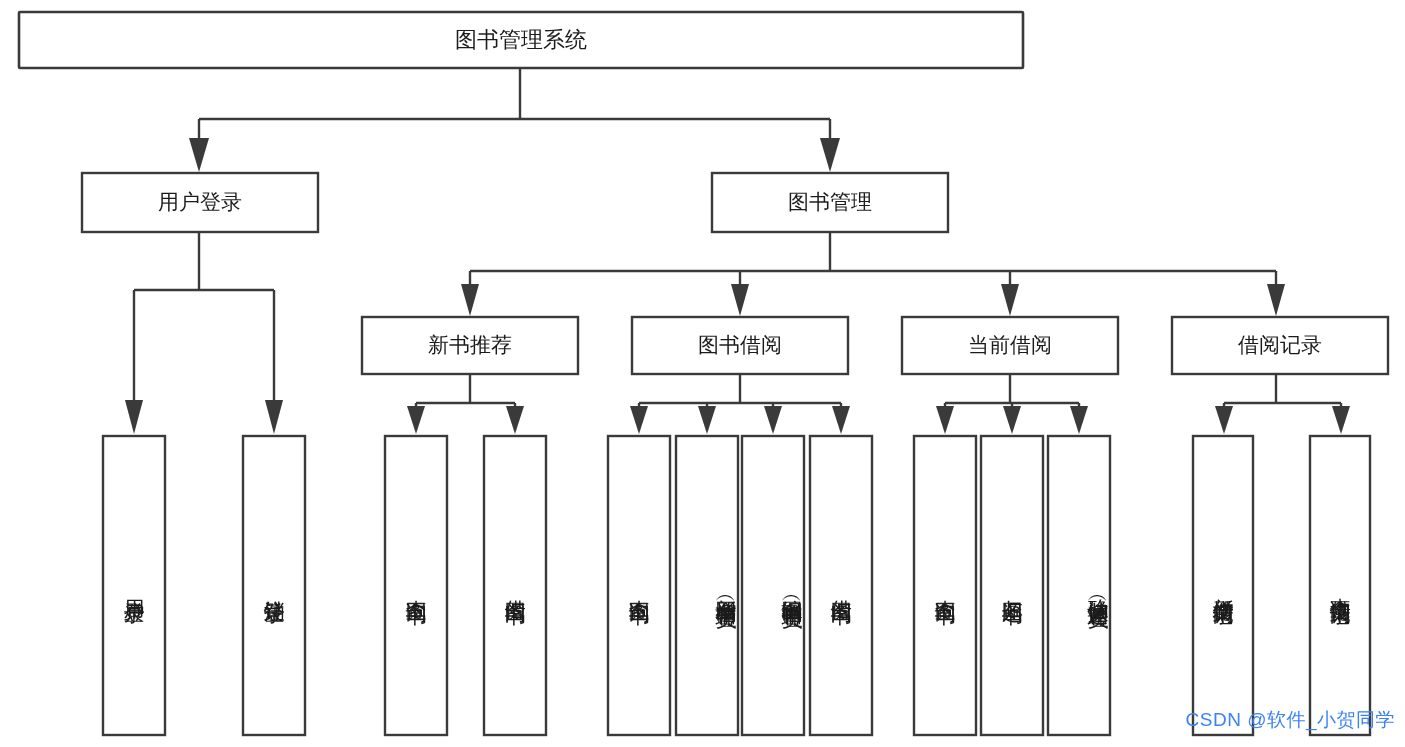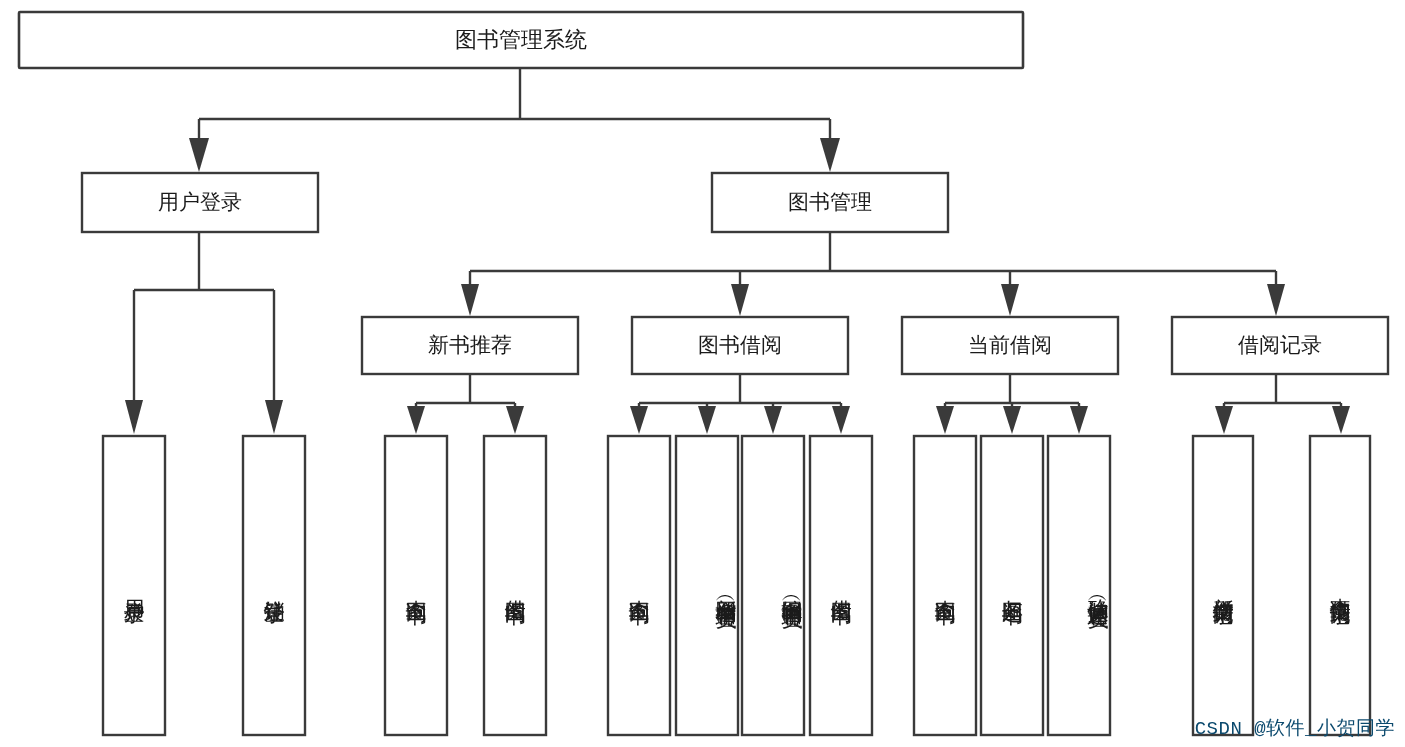--- a/index.html
+++ b/index.html
@@ -72,24 +72,24 @@
     font-size: 21px;
     line-height: 1.16;
     color: #1b1b1b;
     letter-spacing: 1.5px;
     white-space: nowrap;
     pointer-events: none;
   }
   .watermark {
     position: absolute;
     right: 10px;
-    bottom: 6px;
-    font-family: Liberation Mono, monospace;
+    bottom: 14px;
+    font-family: Liberation Sans, sans-serif;
     font-size: 19px;
-    color: #0c4a6e;
+    color: #3b82f6;
     white-space: nowrap;
     letter-spacing: 0.5px;
   }
 </style>
 </head>
 <body>
 
 <div id="diagram-root">
 
   <svg id="tree-svg" viewBox="0 0 1405 747">

